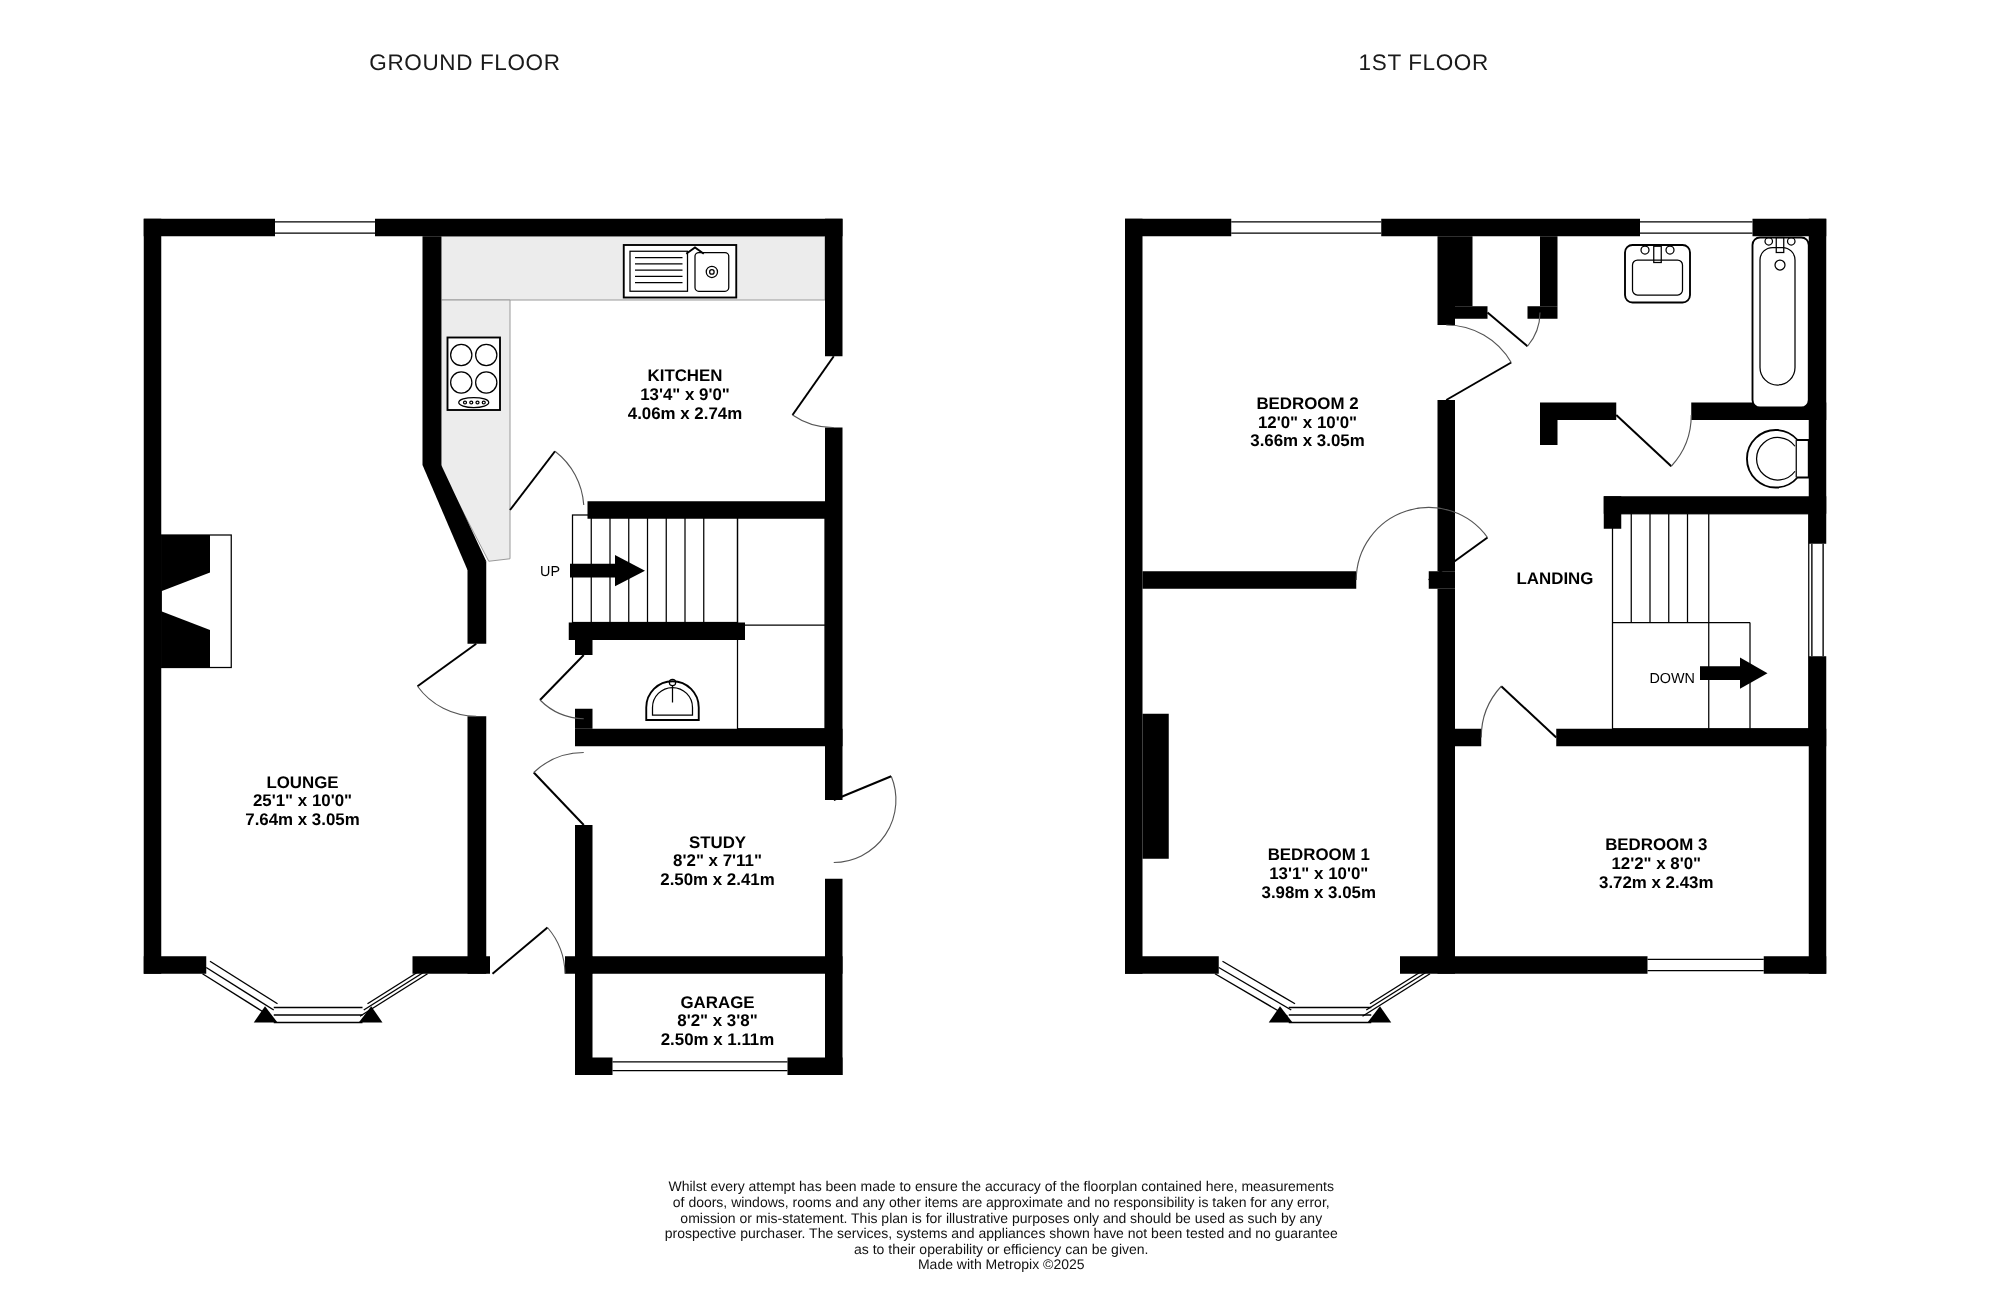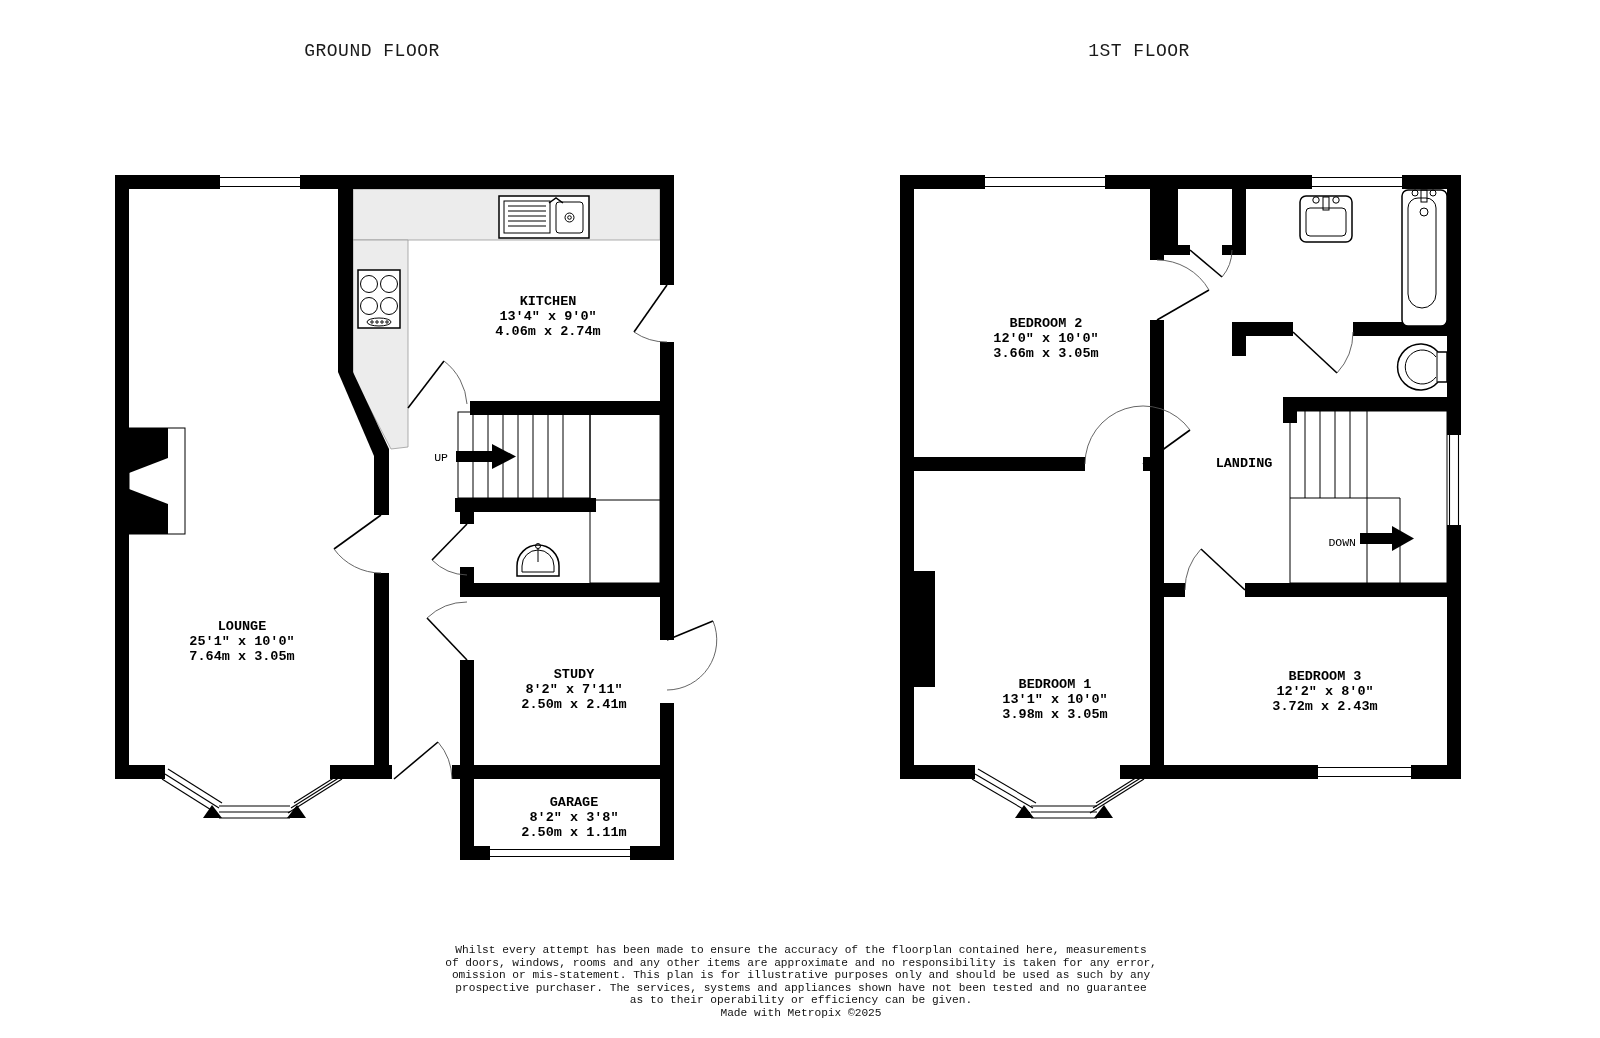--- a/index.html
+++ b/index.html
@@ -1,17 +1,17 @@
 <!DOCTYPE html>
 <html><head>
 <meta charset="utf-8">
 <style>
   html,body{margin:0;padding:0;background:#ffffff;}
   .page{position:relative;width:1600px;height:1038px;background:#fff;overflow:hidden;
-        font-family:Liberation Mono, monospace;border-radius:15px;}
+        font-family:Liberation Sans, sans-serif;border-radius:15px;}
   svg{position:absolute;left:0;top:0;}
   .floor-title{font-size:18px;fill:#1a1a1a;letter-spacing:.5px;}
   .room-name{font-size:13.5px;font-weight:bold;fill:#000;}
   .room-dim{font-size:13.5px;font-weight:bold;fill:#000;}
   .stair-label{font-size:11.5px;fill:#000;}
   .footer-line{font-size:11.2px;fill:#111;}
   .wall{fill:#000;stroke:none;}
   .thin{stroke:#000;stroke-width:1;fill:none;}
   .thin15{stroke:#000;stroke-width:1.5;fill:none;}
   .fixture{stroke:#000;stroke-width:1.5;fill:#fff;}

